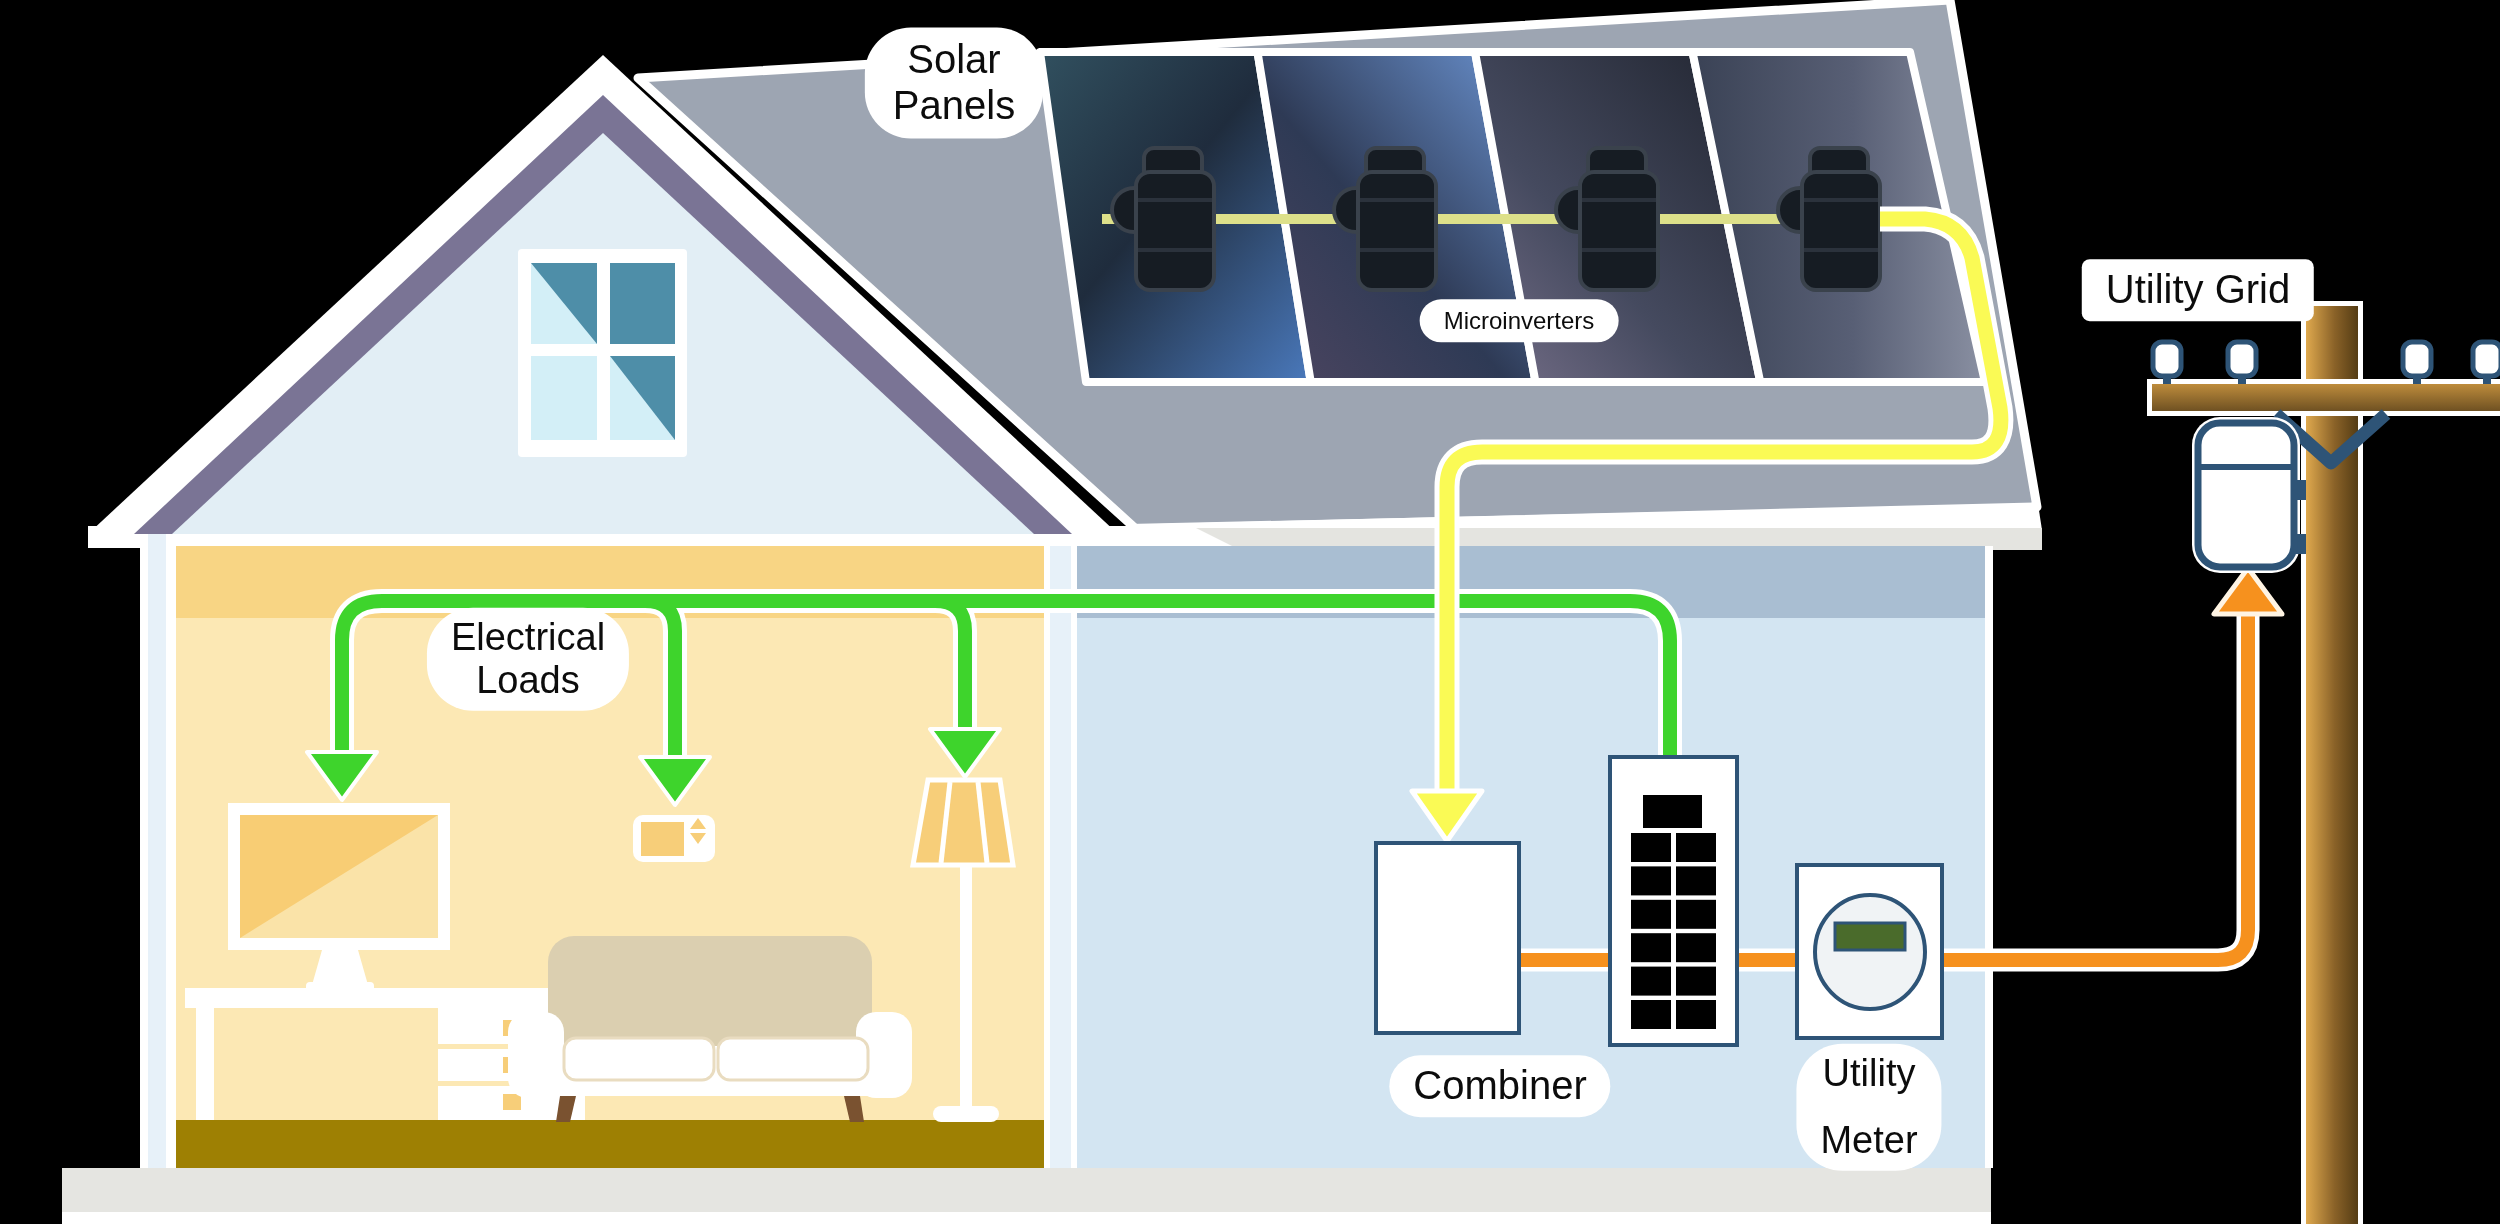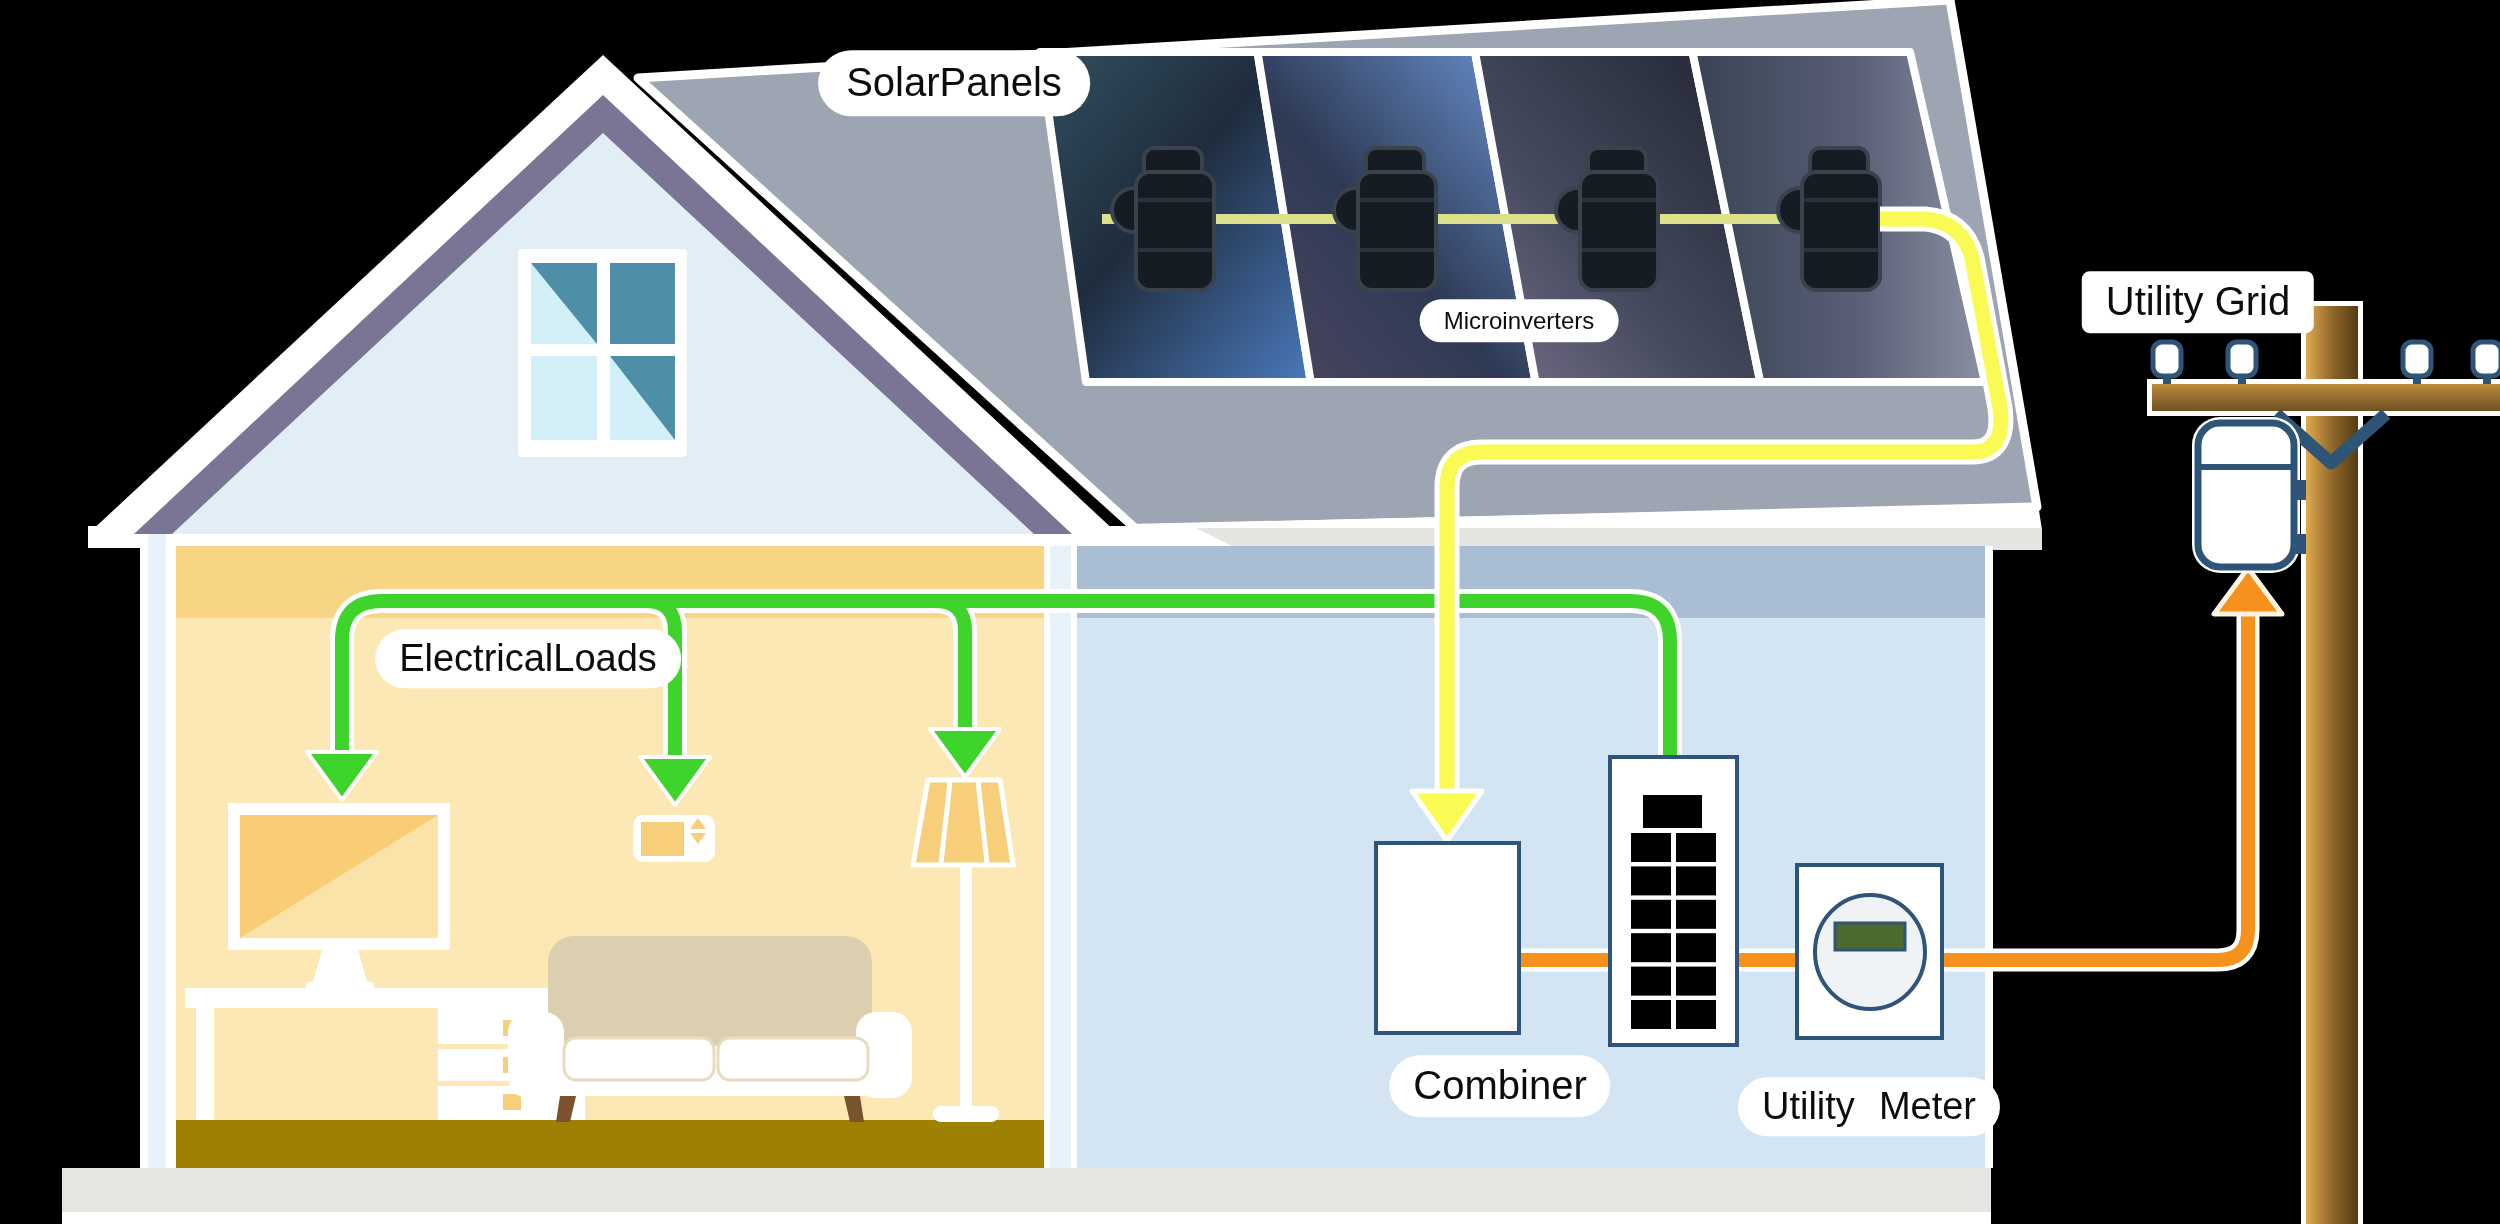--- a/index.html
+++ b/index.html
@@ -1,20 +1,20 @@
 <!DOCTYPE html>
 <html style="--wire-green: #3ED42C; --wire-yellow: #FAFA55; --wire-yellow-muted: #DDE08A; --wire-orange: #F6911E; --outline-blue: #2E5477; --roof-gray: #9DA5B2; --eave-gray: #E4E4E0; --gable-face: #E2EEF5; --gable-trim: #7A7495; --room-yellow: #FCE8B4; --room-yellow-band: #F8D584; --room-blue: #D3E5F2; --room-blue-band: #A9BED2; --wall-light: #E7F1F9; --floor-olive: #9E8003; --foundation-gray: #E5E5E1; --window-teal: #4E8EA8; --window-light: #D3EFF7; --couch-tan: #DBCFB0; --leg-brown: #7A5230; --furniture-gold: #F7CE79; --screen-gold: #F8CD74; --screen-gold-light: #FAE3A8; --meter-display-green: #4A6B2B;"><head>
 <meta charset="utf-8">
 <style>
   html,body{margin:0;padding:0;background:#000;}
   .stage{position:relative;width:2500px;height:1224px;background:#000;overflow:hidden;
          font-family:"Liberation Sans", sans-serif;}
   .stage svg{position:absolute;left:0;top:0;}
   .label{position:absolute;transform:translate(-50%,-50%);background:#fff;color:#0c0c0c;
-         display:flex;flex-direction:row;align-items:center;justify-content:center;
+         display:flex;flex-direction:column;align-items:center;justify-content:center;
          text-align:center;line-height:1.14;white-space:nowrap;}
   .pill{border-radius:60px;}
   .blob{border-radius:46px;}
   .rect{border-radius:8px;}
   .f40{font-size:40px;}
   .f38{font-size:38px;}
   .f36{font-size:24px;}
   .pad-s{padding:8px 24px;}
   .pad-m{padding:10px 28px;}
 </style>
@@ -249,21 +249,21 @@
   </g>
 </svg>
 
   <div class="label blob f40 pad-m" style="left:954px;top:83px;">
     <span>Solar</span>
     <span>Panels</span>
   </div>
   <div class="label pill f36 pad-s" style="left:1519px;top:321px;">
     <span>Microinverters</span>
   </div>
-  <div class="label rect f40 pad-s" style="left:2198px;top:302px;">
+  <div class="label rect f40 pad-s" style="left:2198px;top:290px;">
     <span>Utility Grid</span>
   </div>
   <div class="label blob f38 pad-s" style="left:528px;top:659px;justify-content:center;">
     <span>Electrical</span>
     <span>Loads</span>
   </div>
   <div class="label pill f40 pad-s" style="left:1500px;top:1086px;">
     <span>Combiner</span>
   </div>
   <div class="label blob f38 pad-s" style="left:1869px;top:1107px;gap:24px;">

